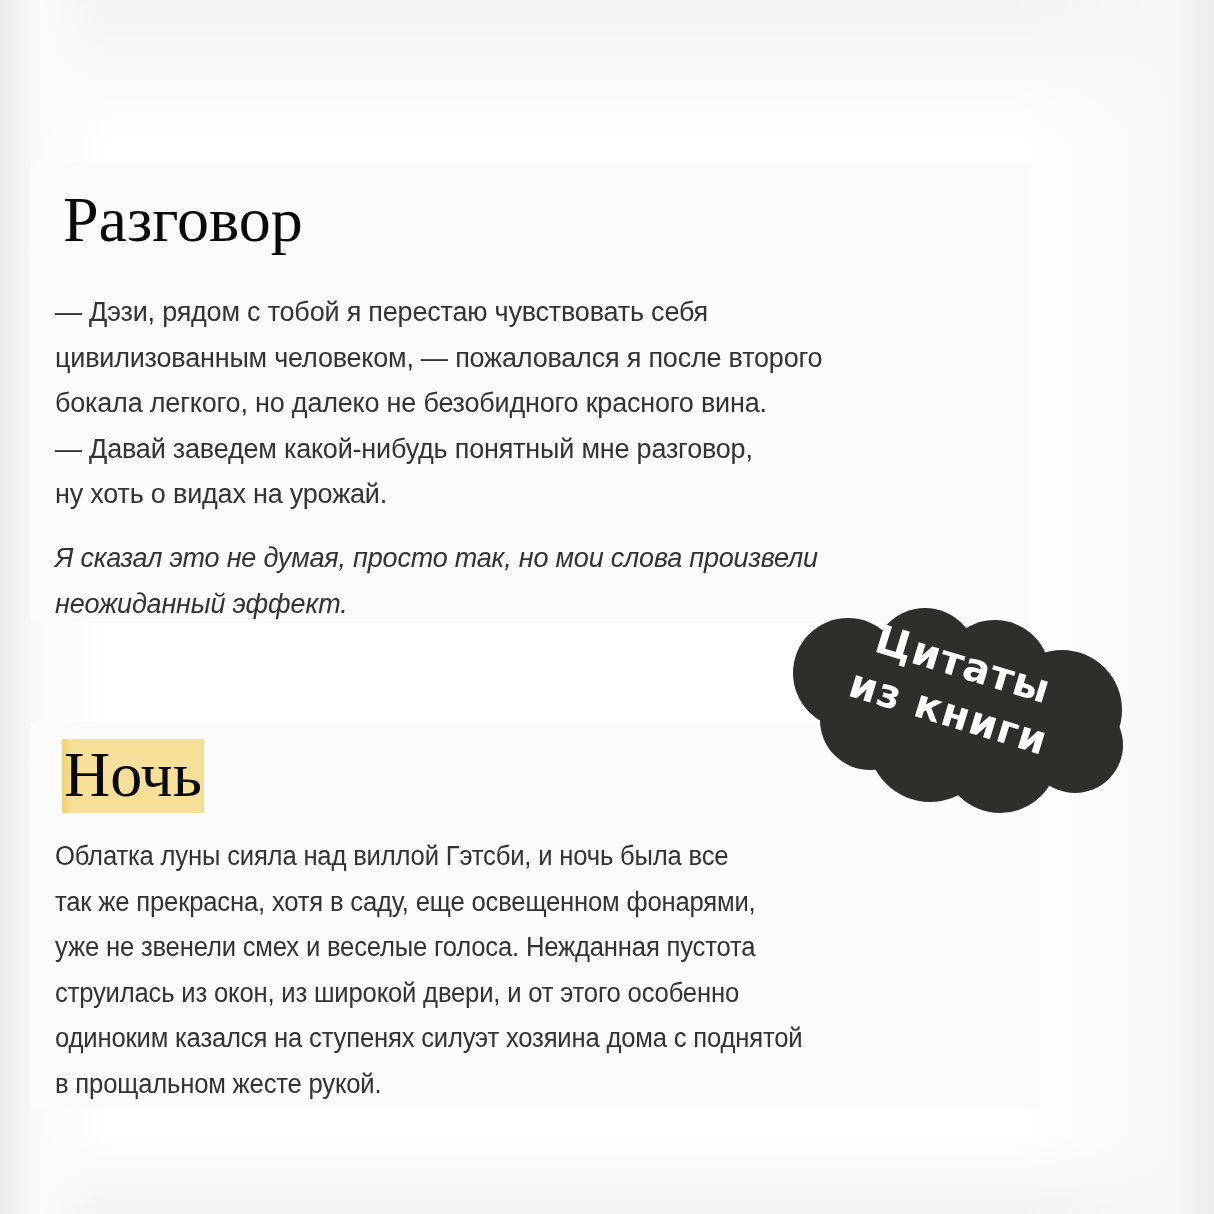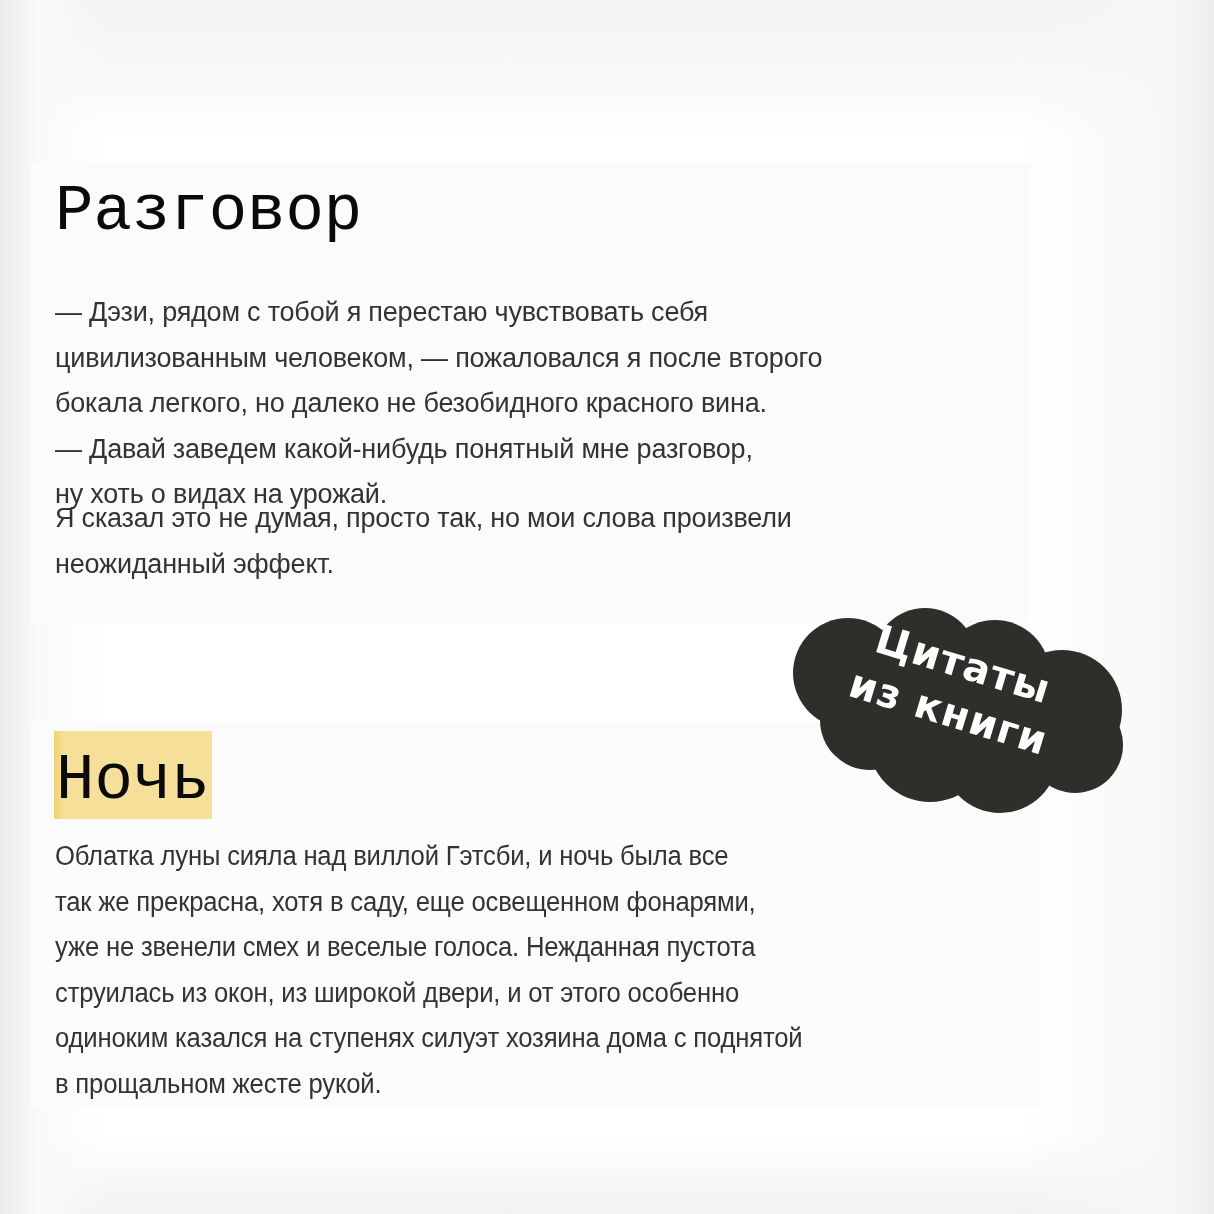--- a/index.html
+++ b/index.html
@@ -16,35 +16,35 @@
         linear-gradient(to bottom, #f2f2f2 0px, rgba(255,255,255,0) 140px),
         linear-gradient(to top, #f2f2f2 0px, rgba(255,255,255,0) 80px);
       pointer-events: none;
     }
     .panel {
       position: absolute; background: #fbfbfb;
     }
     .panel1 { left: 30px; top: 163px; width: 1000px; height: 460px; }
     .panel2 { left: 30px; top: 722px; width: 1010px; height: 386px; }
     h2.title {
-      position: absolute; margin: 0; font-family: Liberation Mono, monospace;
+      position: absolute; margin: 8px; font-family: Liberation Serif, serif;
       font-weight: 400; color: #0a0a0a; font-size: 64px; line-height: 1;
     }
     .t1 { left: 55px; top: 180px; }
     .t2 {
-      left: 54px; top: 731px; padding: 18px 2px 6px 2px;
+      left: 54px; top: 731px; padding: 4px 2px 6px 2px;
       background: linear-gradient(to right, #efd273 0px, #f6df98 10px, #f6df98 100%);
     }
     .para {
       position: absolute; left: 55px; margin: 0; color: #333333;
       font-size: 27px; line-height: 45.5px; letter-spacing: -0.2px;
       white-space: pre-line;
     }
     .p1 { top: 290px; }
-    .p2 { top: 496px; }
+    .p2 { top: 536px; font-style: italic; }
     .p3 { top: 834px; transform: scaleX(0.95); transform-origin: left top; }
     .cloud {
       position: absolute; left: 790px; top: 605px; width: 340px; height: 215px;
     }
     .cloud-text {
       position: absolute; left: 826px; top: 638px; width: 260px;
       transform: rotate(17deg); transform-origin: center;
       color: #ffffff; font-family: "DejaVu Sans", sans-serif; font-weight: 700;
       font-size: 40px; line-height: 50px; text-align: center; letter-spacing: 1px;
     }

